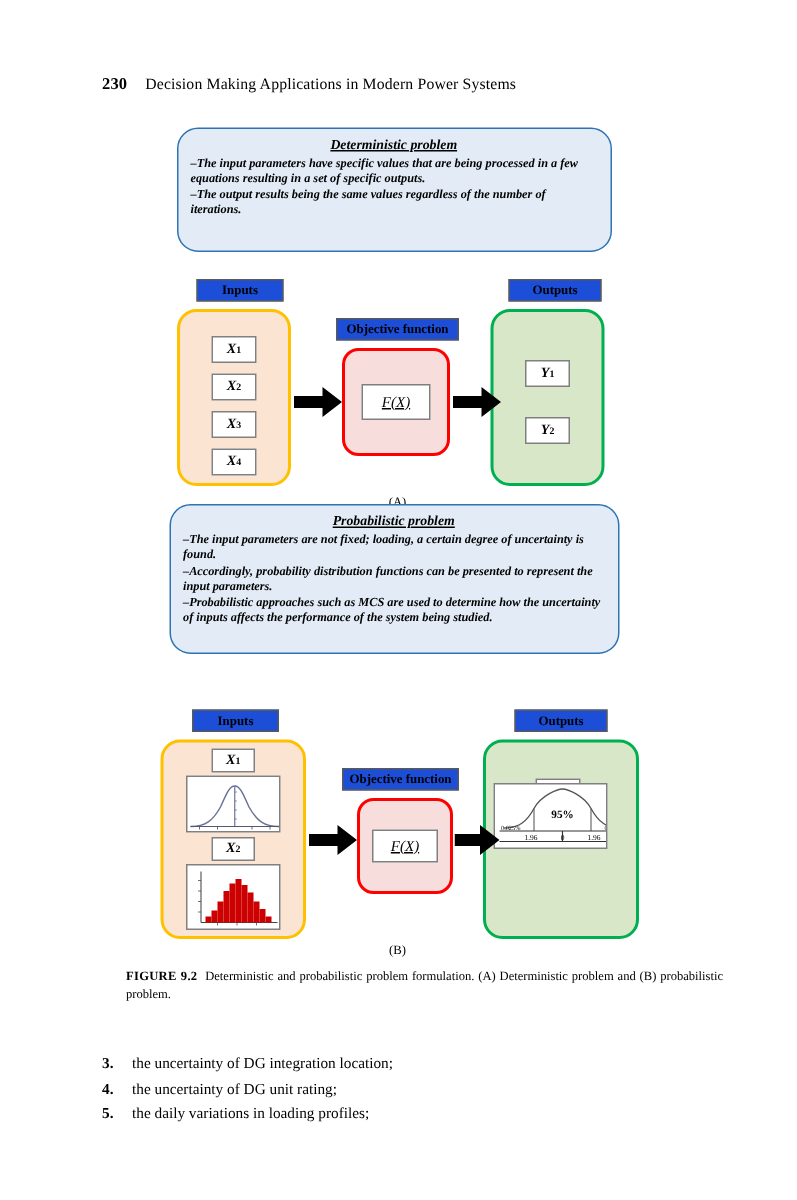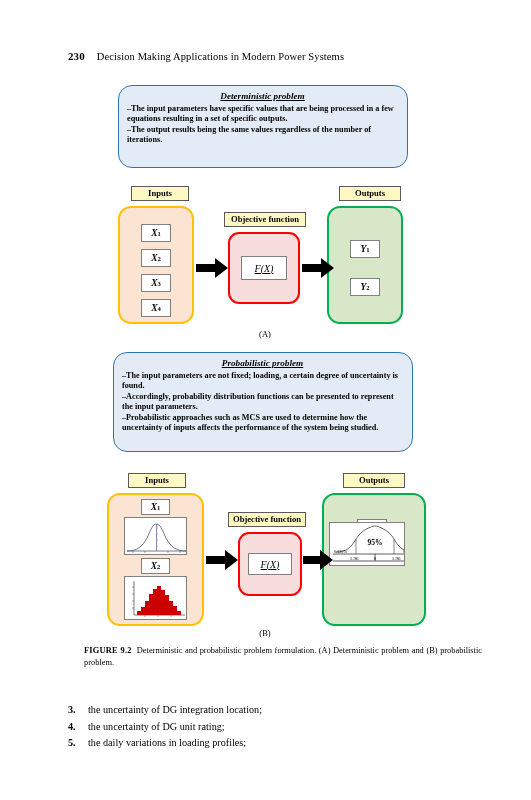--- a/index.html
+++ b/index.html
@@ -49,32 +49,33 @@
     display: block;
     text-align: center;
     font-style: italic;
     text-decoration: underline;
     font-size: 9.2px;
     margin-bottom: 1px;
   }
   .callout .callout-line {
     display: block;
     text-indent: 0;
+    font-style: italic;
   }
   #callout-deterministic { left: 118px; top: 85px; width: 290px; height: 83px; }
-  #callout-probabilistic { left: 113px; top: 352px; width: 300px; height: 100px; }
+  #callout-probabilistic { left: 113px; top: 336px; width: 300px; height: 100px; }
 
   
   .diagram { position: absolute; }
 
   .tag-box {
     position: absolute;
     box-sizing: border-box;
     border: 1px solid #595959;
-    background: #fef9c3;
+    background: #1d4ed8;
     font-family: "Liberation Serif", serif;
     font-weight: bold;
     font-size: 8.6px;
     text-align: center;
     line-height: 1;
     display: flex;
     align-items: center;
     justify-content: center;
     z-index: 4;
   }

